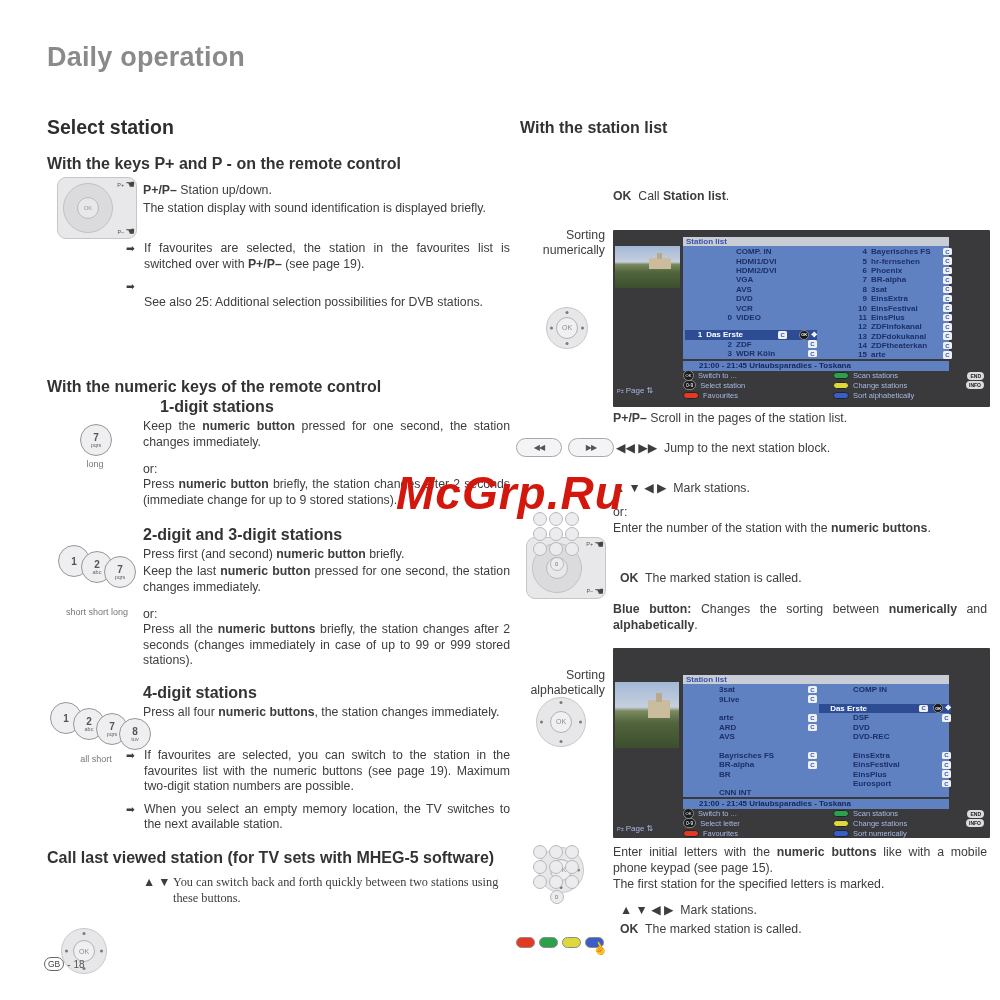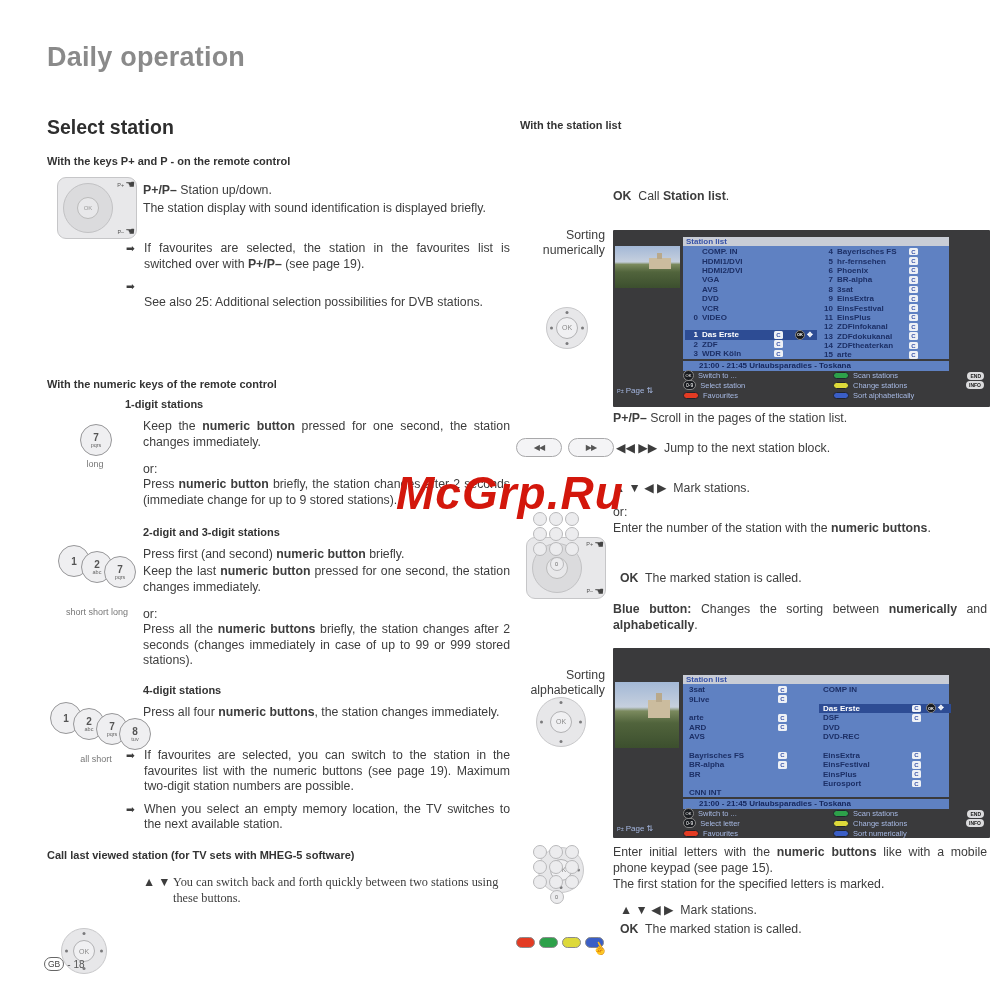--- a/index.html
+++ b/index.html
@@ -1,21 +1,21 @@
 <!DOCTYPE html>
 <html><head>
 <meta charset="utf-8">
 <style>
   html,body{margin:0;padding:0;background:#fff;}
   .pg{position:relative;width:1000px;height:1000px;background:#fff;overflow:hidden;
       font-family:"Liberation Sans",sans-serif;color:#3d3d3d;}
   .abs{position:absolute;}
   .h1{font-size:27px;font-weight:bold;color:#8a8a8a;letter-spacing:0.2px;}
   .h2{font-size:19.5px;font-weight:bold;color:#2e2e2e;}
-  .h3{font-size:11px;font-weight:bold;color:#333;}
+  .h3{font-size:16px;font-weight:bold;color:#333;}
   .t{font-size:12.3px;line-height:15.6px;text-align:justify;}
   .tl{font-size:12.3px;line-height:15.6px;}
   .hang{padding-left:30px;text-indent:-30px;text-align:left;font-family:Liberation Serif, serif;}
   .cap{font-size:9px;color:#777;text-align:center;}
   .lbl{font-size:12.3px;line-height:15px;text-align:right;color:#3d3d3d;}
   b{font-weight:bold;}
   
   .bul{position:relative;padding-left:18px;margin:0 0 7px 0;}
   .bul .arr{position:absolute;left:0;top:0;font-size:10.5px;color:#3d3d3d;}
   
@@ -54,21 +54,21 @@
   .hand-blue{position:absolute;left:76px;top:5px;font-size:12px;color:#555;transform:rotate(-30deg);}
   
   .tv{background:#3a3a3c;border-radius:1px;}
   .tv-photo{position:absolute;overflow:hidden;background:linear-gradient(#a3b8d6 0%,#c6d0de 38%,#7b8a5e 44%,#51643c 62%,#3c4f2e 100%);}
   .tv-photo .bld{position:absolute;left:52%;top:28%;width:34%;height:26%;background:#cbbc9e;}
   .tv-photo .twr{position:absolute;left:64%;top:16%;width:9%;height:14%;background:#b9a98b;}
   .tv-panel{position:absolute;left:70px;width:266px;}
   .tv-title{height:9px;line-height:9px;background:#c9cdd6;color:#3752a8;font-size:8px;font-weight:bold;padding-left:3px;}
   .tv-body{position:relative;background:#5f81c2;height:113px;}
   .tv-col{position:absolute;top:1px;width:132px;}
-  .st-row{display:flex;align-items:center;height:9.4px;font-size:8px;font-weight:bold;color:#1c2f66;white-space:nowrap;}
+  .st-row{display:flex;align-items:center;height:9.4px;font-size:8px;font-weight:bold;color:#1c2f66;white-space:nowrap;justify-content:flex-end;}
   .st-row.sel{background:#2d4c94;color:#fff;}
   .st-num{width:13px;text-align:right;margin-right:4px;flex:0 0 auto;}
   .st-name{width:72px;flex:0 0 auto;overflow:visible;}
   .tv2 .st-name{width:89px;margin-left:4px;}
   .st-c{width:9px;height:7.5px;border-radius:1.5px;background:#eef1f6;color:#3752a8;font-size:6px;font-weight:bold;display:flex;align-items:center;justify-content:center;flex:0 0 auto;}
   .st-ok{display:flex;align-items:center;gap:2px;margin-left:12px;}
   .tv2 .st-ok{margin-left:5px;}
   .st-okc{width:8px;height:8px;border-radius:50%;background:#16181c;border:0.5px solid #888;color:#fff;font-size:4px;display:flex;align-items:center;justify-content:center;}
   .st-cross{font-size:7px;color:#fff;line-height:8px;}
   .tv1 .st-row.gap{height:8px;} .tv2 .st-row.gap{height:9.4px;}
@@ -114,21 +114,21 @@
   <div class="abs t" style="left:143px;top:183px;width:367px"><b>P+/P– </b><span>Station up/down.</span></div>
   <div class="abs t" style="left:143px;top:201px;width:367px">The station display with sound identification is displayed briefly.</div>
 
   <div class="abs" style="left:126px;top:241px;width:384px">
     <div class="bul t"><span class="arr">➡</span><span><span>If favourites are selected, the station in the favourites list is switched over with </span><b>P+/P–</b><span> (see page 19).</span></span></div>
     <div class="bul t"><span class="arr">➡</span><span><br><span>See also 25: Additional selection possibilities for DVB stations.</span></span></div>
   </div>
 
   <div class="abs h3" style="left:47px;top:378px">With the numeric keys of the remote control</div>
 
-  <div class="abs h3" style="left:125px;top:398px">1-digit stations</div>
+  <div class="abs h3" style="left:160px;top:398px">1-digit stations</div>
   <div class="abs" style="left:80px;top:424px">
     <div class="keyc">
         <span class="key-n">7</span>
         <span class="key-s">pqrs</span>
       </div>
     <div class="cap" style="width:30px;margin-top:3px">long</div>
   </div>
   <div class="abs t" style="left:143px;top:419px;width:367px"><span>Keep the </span><b>numeric button</b><span> pressed for one second, the station changes immediately.</span></div>
   <div class="abs tl" style="left:143px;top:462px">or:</div>
   <div class="abs t" style="left:143px;top:477px;width:367px"><span>Press </span><b>numeric button</b><span> briefly, the station changes after 2 seconds (immediate change for up to 9 stored stations).</span></div>

